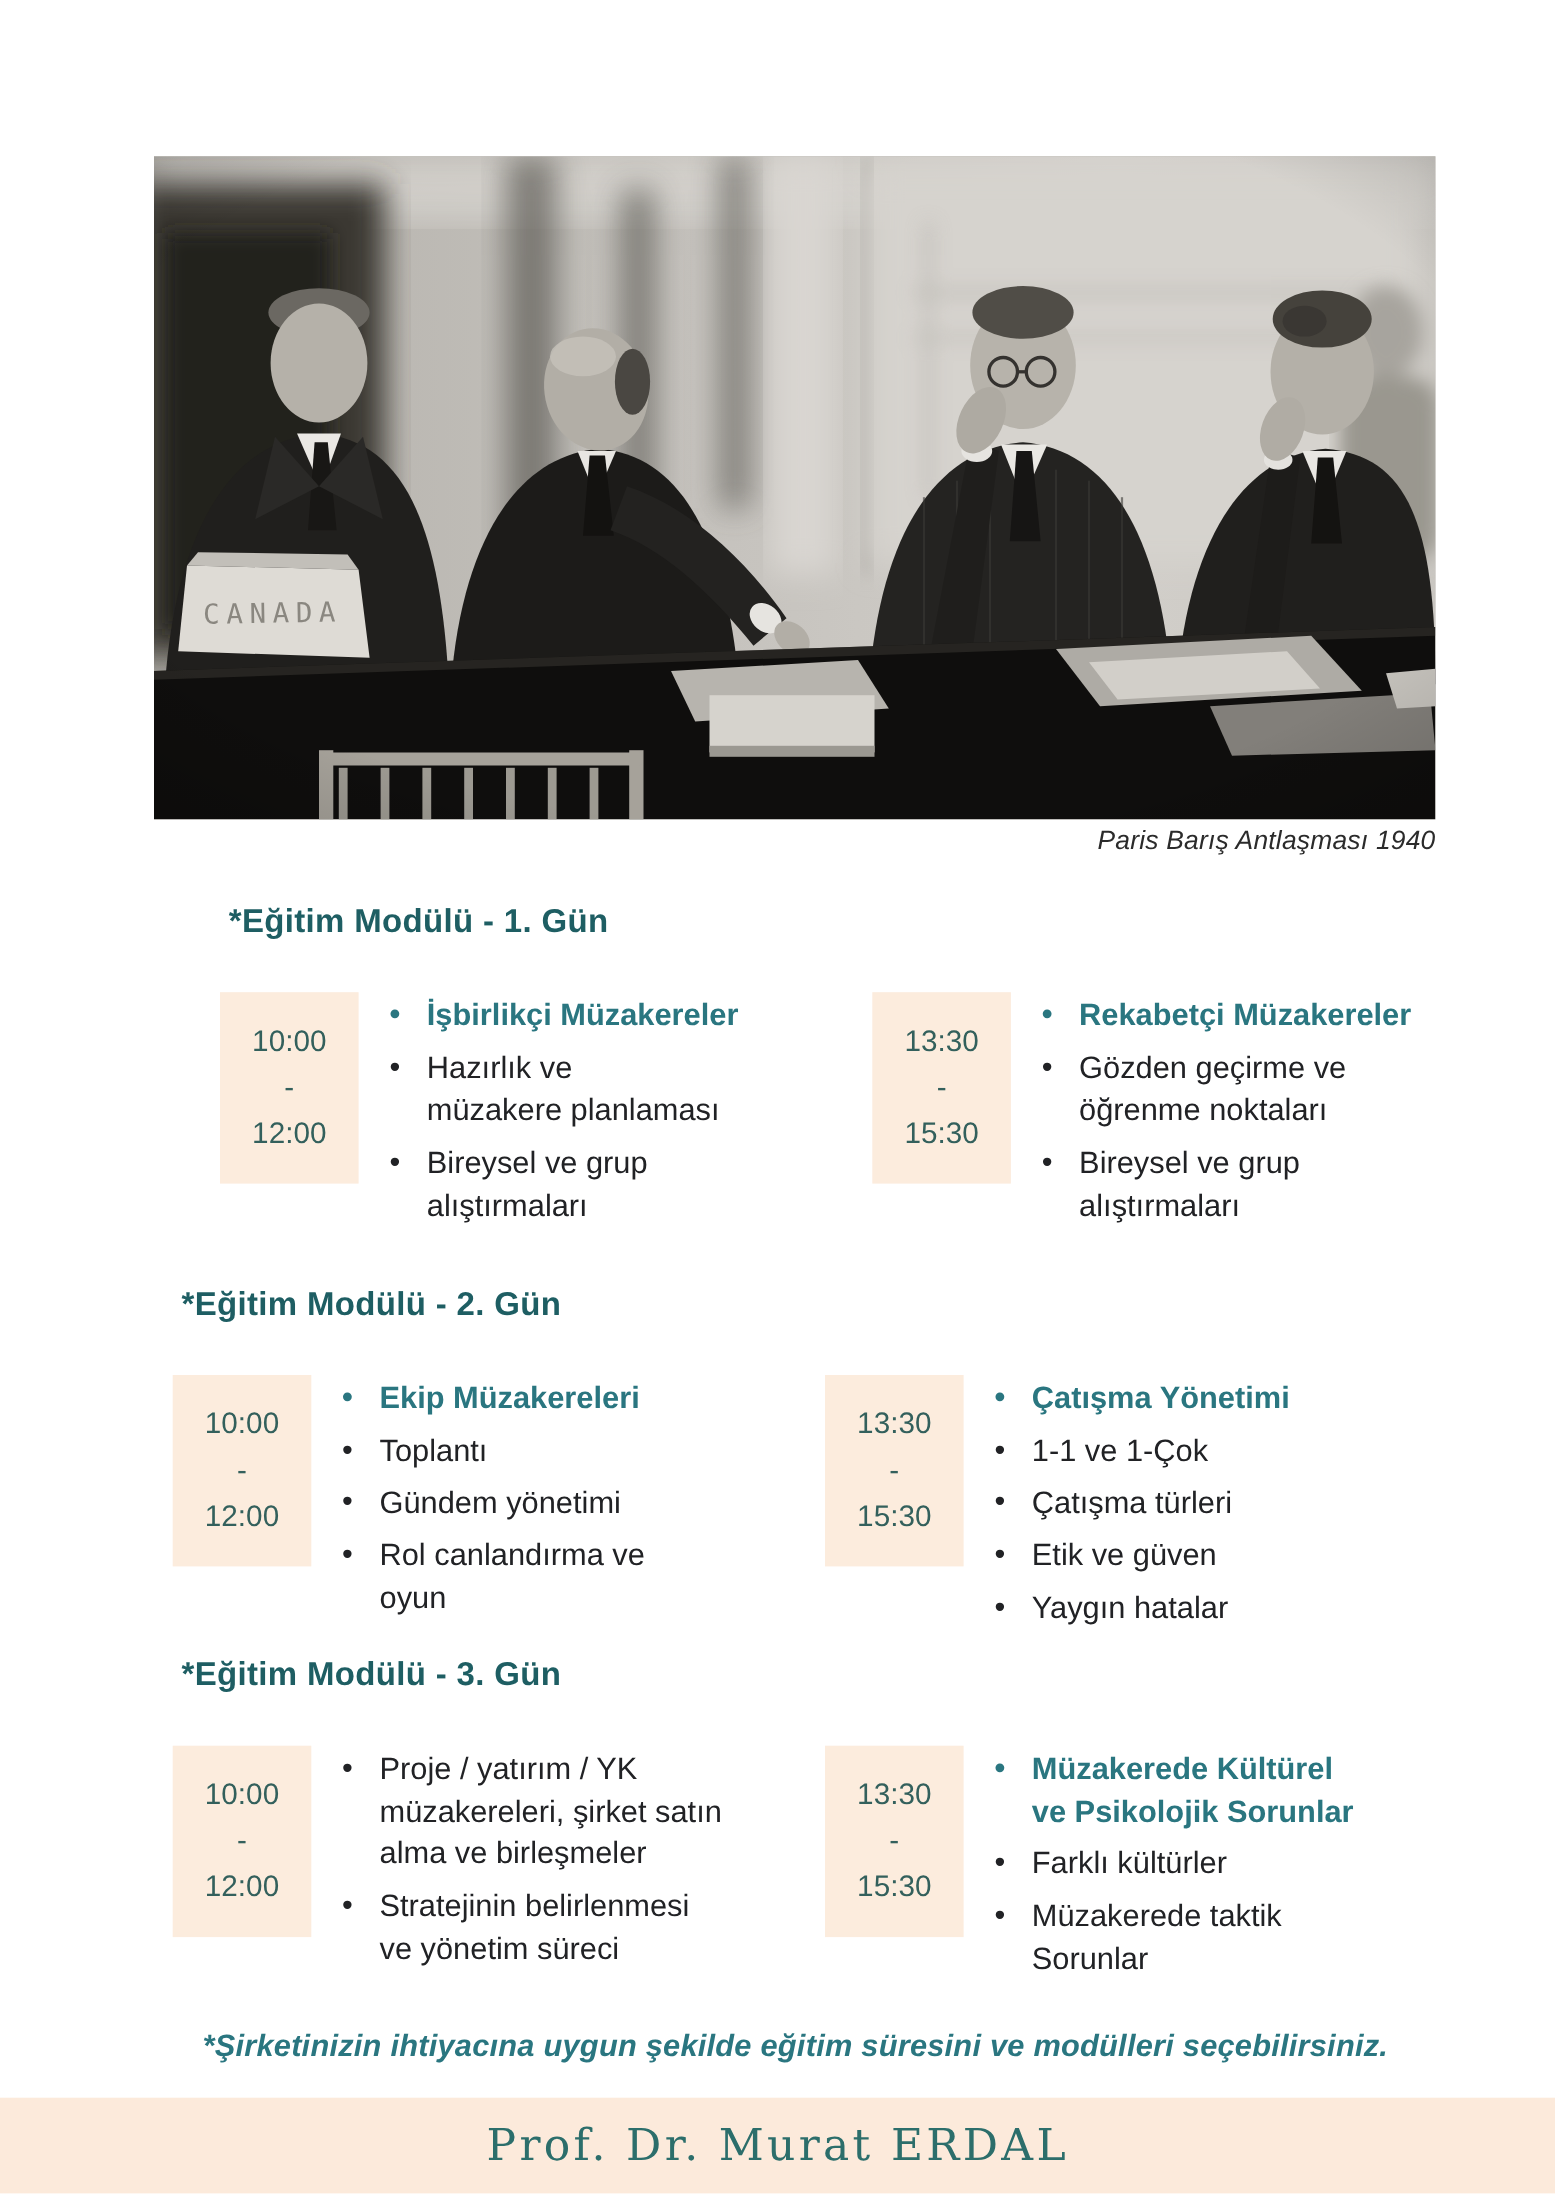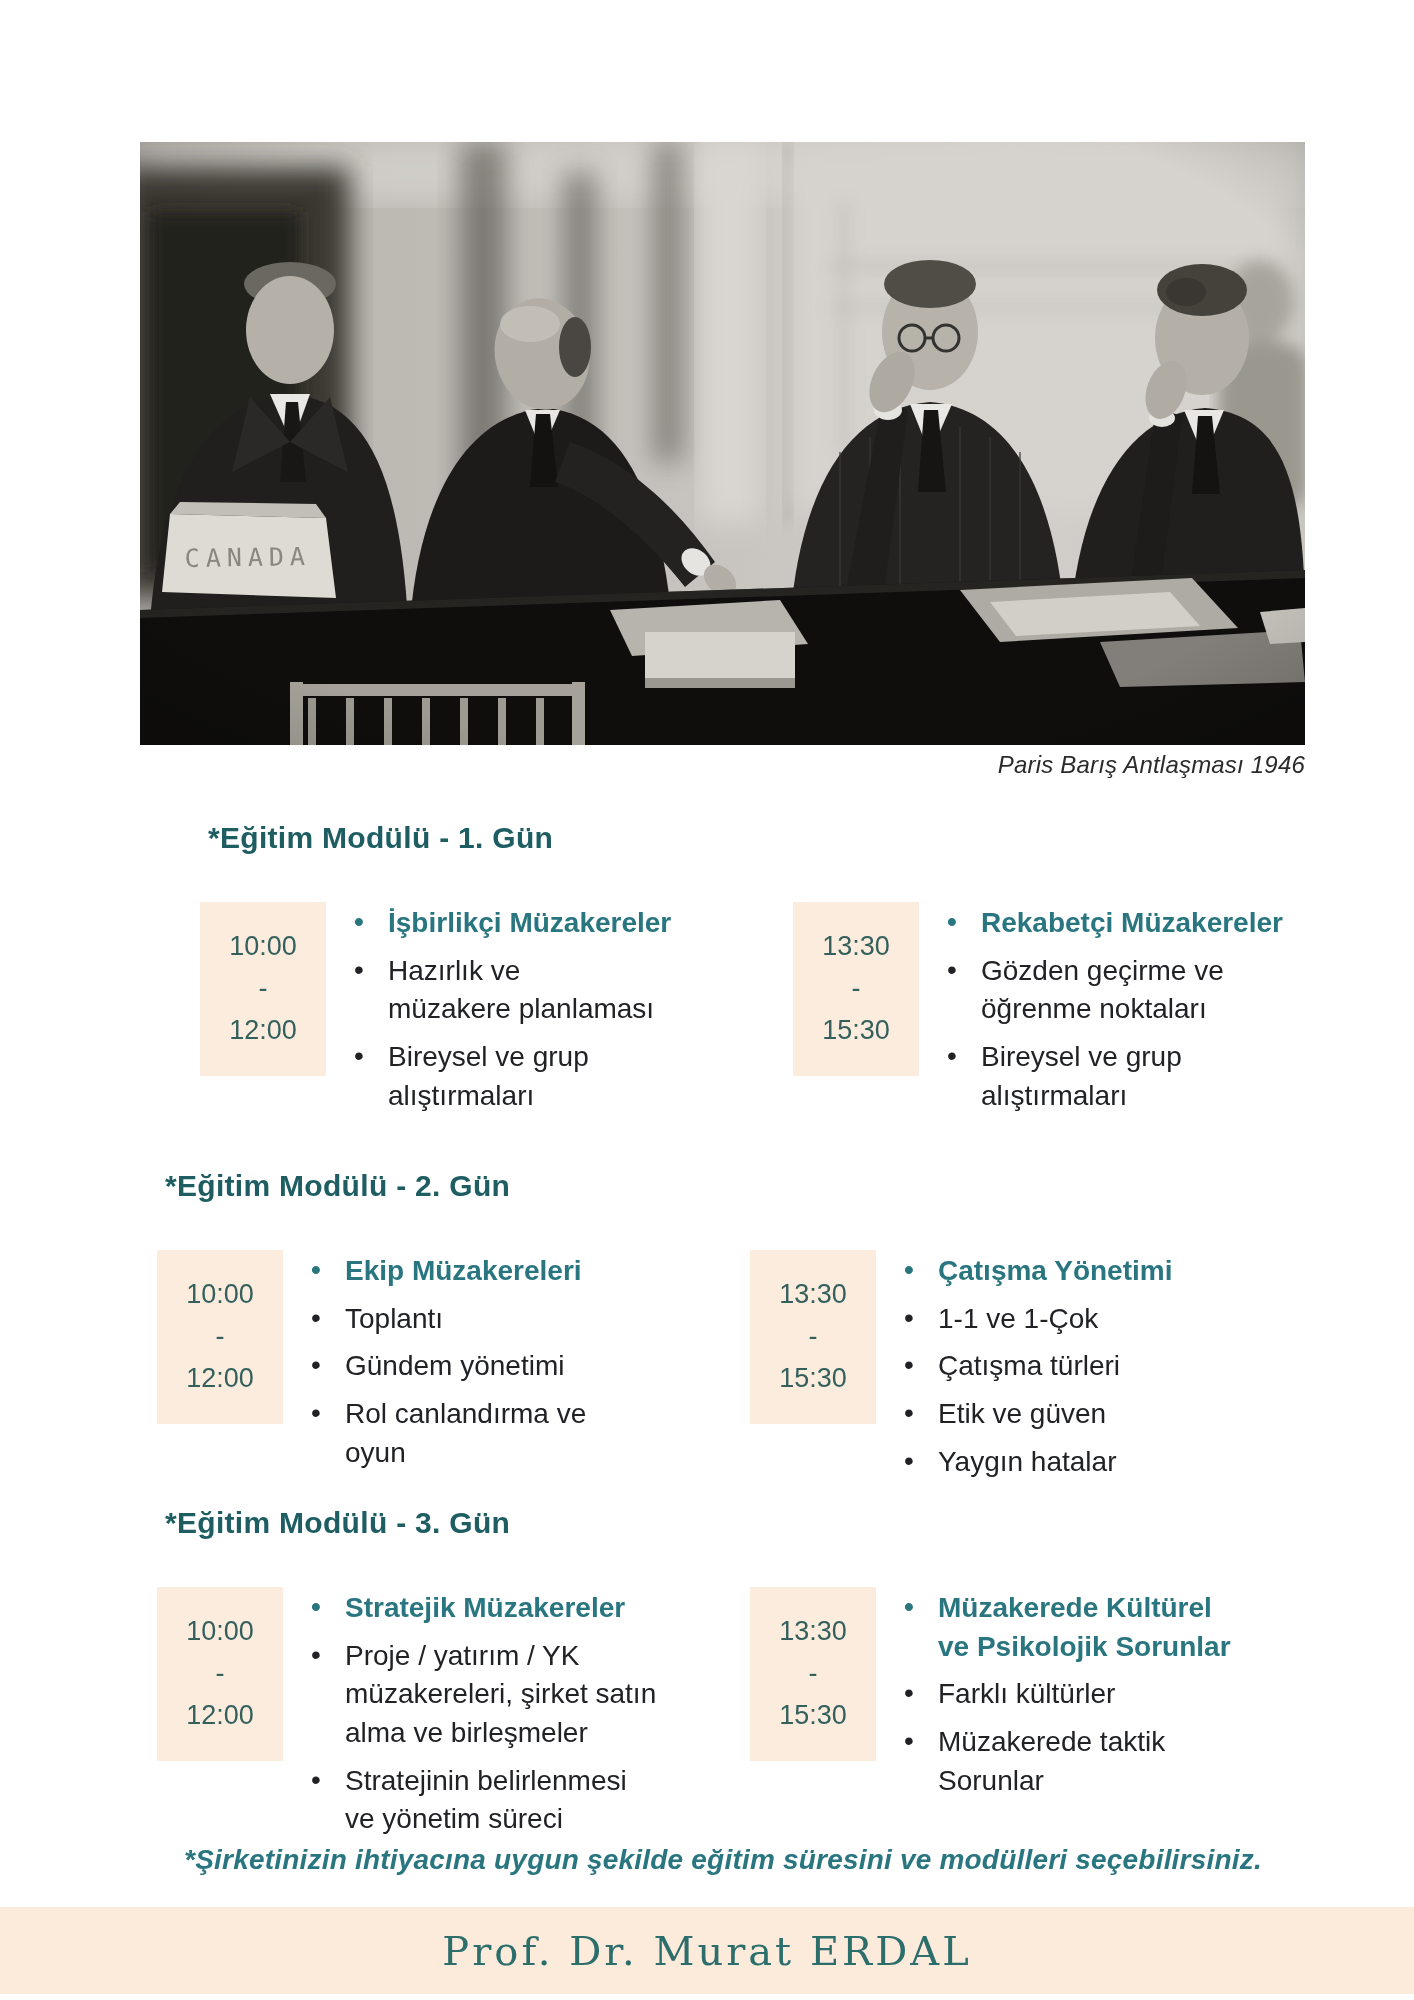--- a/index.html
+++ b/index.html
@@ -201,21 +201,21 @@
         <rect x="282" y="556" width="8" height="47" fill="#aaa69e"></rect>
         <rect x="320" y="556" width="8" height="47" fill="#aaa69e"></rect>
         <rect x="358" y="556" width="8" height="47" fill="#aaa69e"></rect>
         <rect x="396" y="556" width="8" height="47" fill="#aaa69e"></rect>
       </g>
 
       <rect width="1165" height="603" fill="url(#vig)"></rect>
     </svg>
   </div>
 
-  <div class="caption">Paris Barış Antlaşması 1946</div>
+  <div class="caption">Paris Barış Antlaşması 1940</div>
 
   <section class="section s1">
     <h2 class="sec-heading">*Eğitim Modülü - 1. Gün</h2>
     <div class="row">
       <div class="col">
         <div class="timebox">
           <span>10:00</span>
           <span>-</span>
           <span>12:00</span>
         </div>
@@ -281,21 +281,20 @@
   <section class="section s3">
     <h2 class="sec-heading">*Eğitim Modülü - 3. Gün</h2>
     <div class="row">
       <div class="col">
         <div class="timebox">
           <span>10:00</span>
           <span>-</span>
           <span>12:00</span>
         </div>
         <ul class="items">
-          <li class="em">Stratejik Müzakereler</li>
           <li>Proje / yatırım / YK
 müzakereleri, şirket satın
 alma ve birleşmeler</li>
           <li>Stratejinin belirlenmesi
 ve yönetim süreci</li>
         </ul>
       </div>
       <div class="col right">
         <div class="timebox">
           <span>13:30</span>

